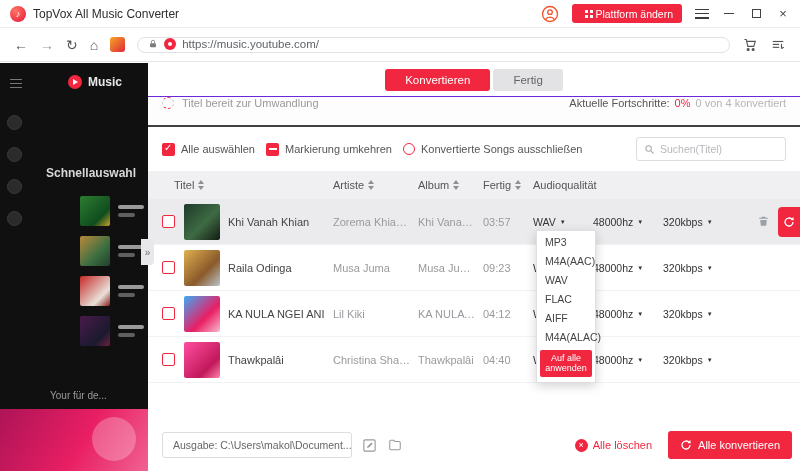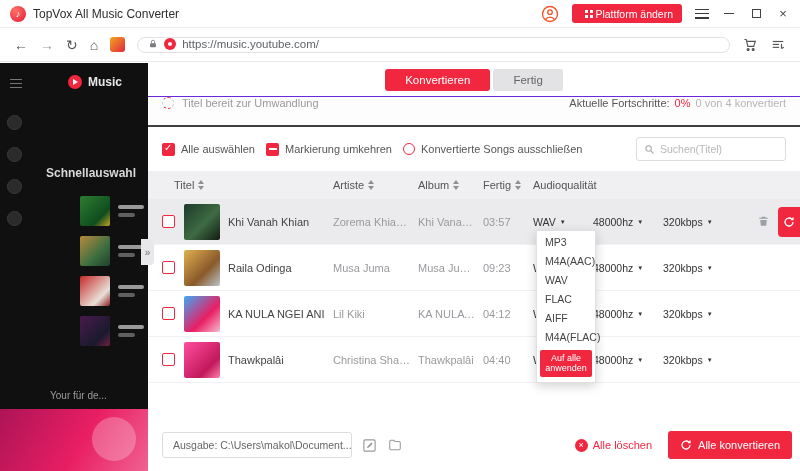--- a/index.html
+++ b/index.html
@@ -432,21 +432,21 @@
         </span>
         <span></span>
       </div>
 
       <div class="dropdown">
         <div class="dd-item">MP3</div>
         <div class="dd-item">M4A(AAC)</div>
         <div class="dd-item">WAV</div>
         <div class="dd-item">FLAC</div>
         <div class="dd-item">AIFF</div>
-        <div class="dd-item">M4A(FLAC)</div>
+        <div class="dd-item">M4A(ALAC)</div>
         <div class="dd-apply">Auf alle anwenden</div>
       </div>
 
       <div class="footer">
         <div class="output-box">Ausgabe: C:\Users\makol\Document...</div>
         <span class="icon-btn">
           <svg width="15" height="15" viewBox="0 0 24 24" fill="none" stroke="#999" stroke-width="1.8">
               <rect x="3" y="3" width="18" height="18" rx="2"></rect>
               <path d="M8 16l1-3 6-6 2 2-6 6-3 1z" fill="#999" stroke="none"></path>
             </svg>

